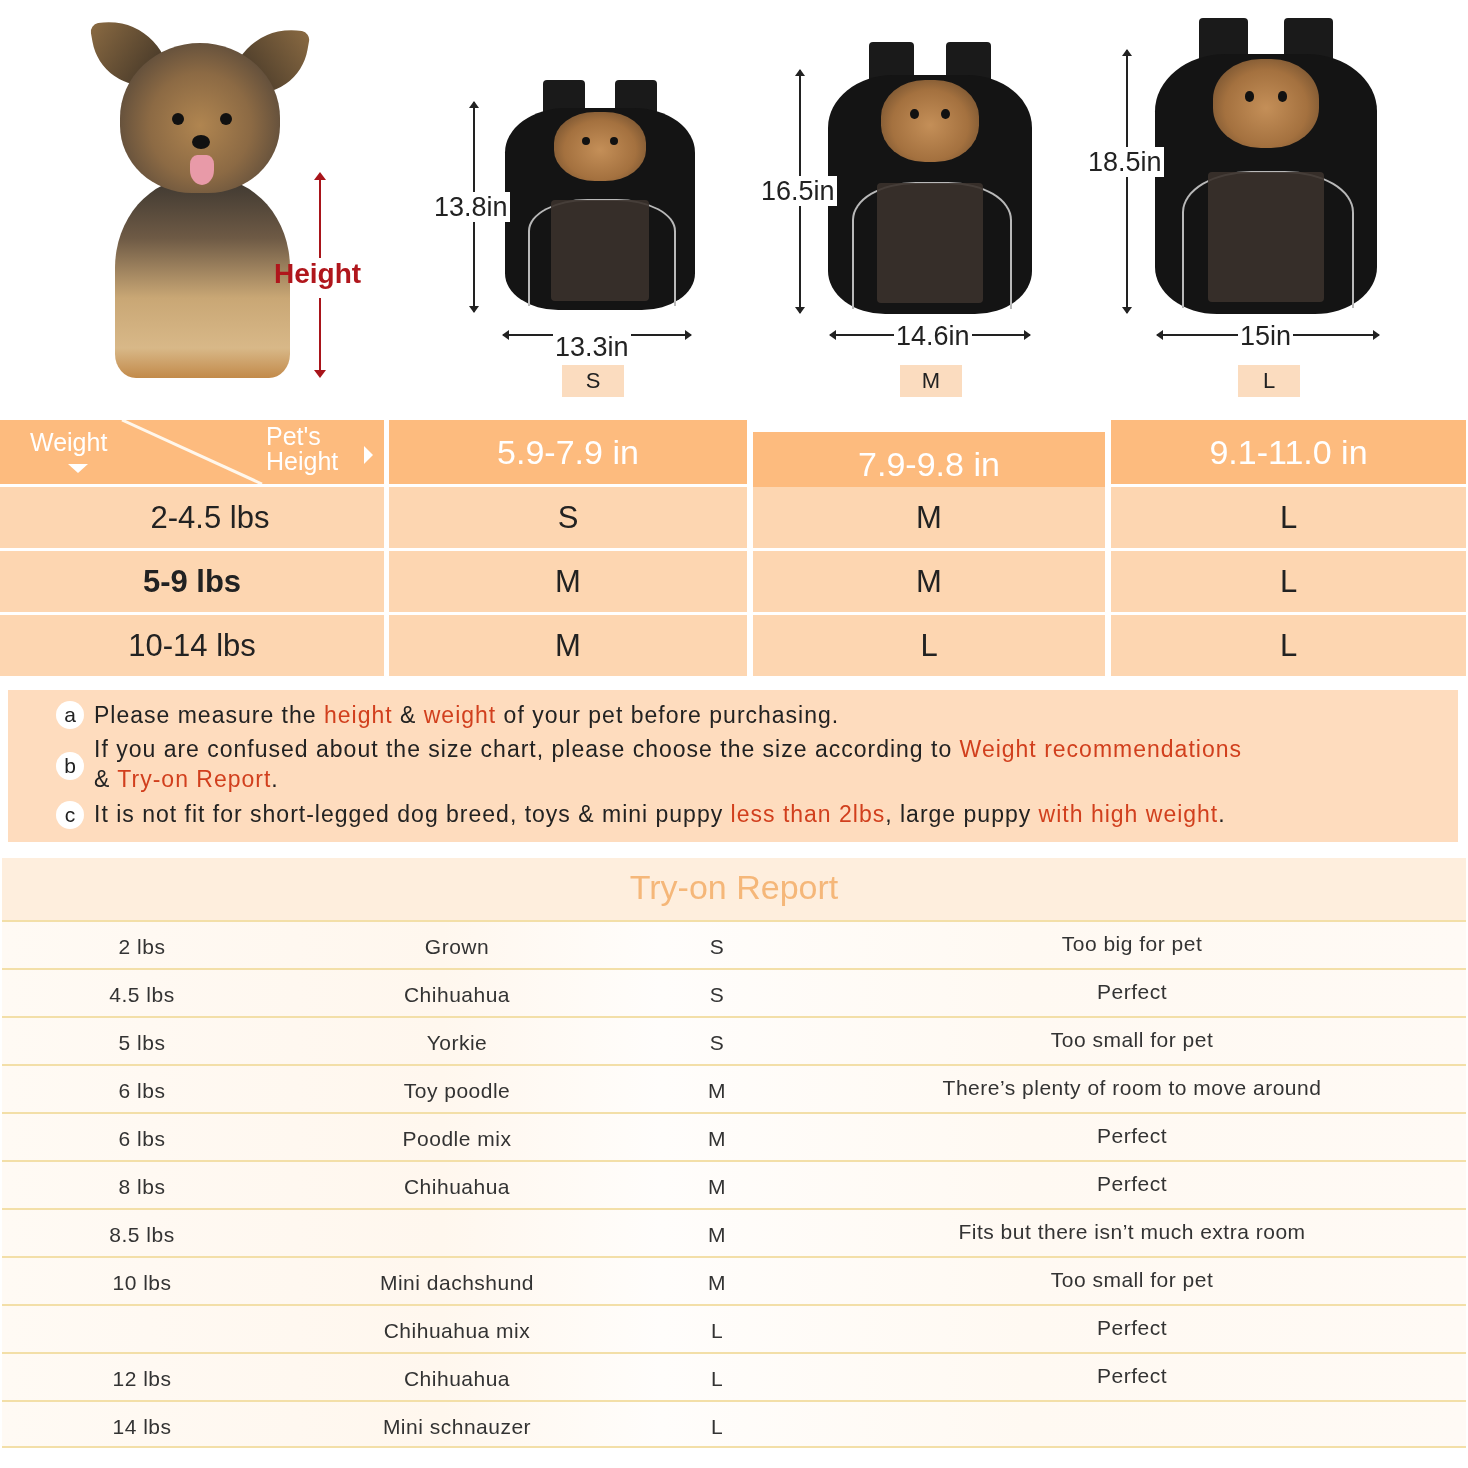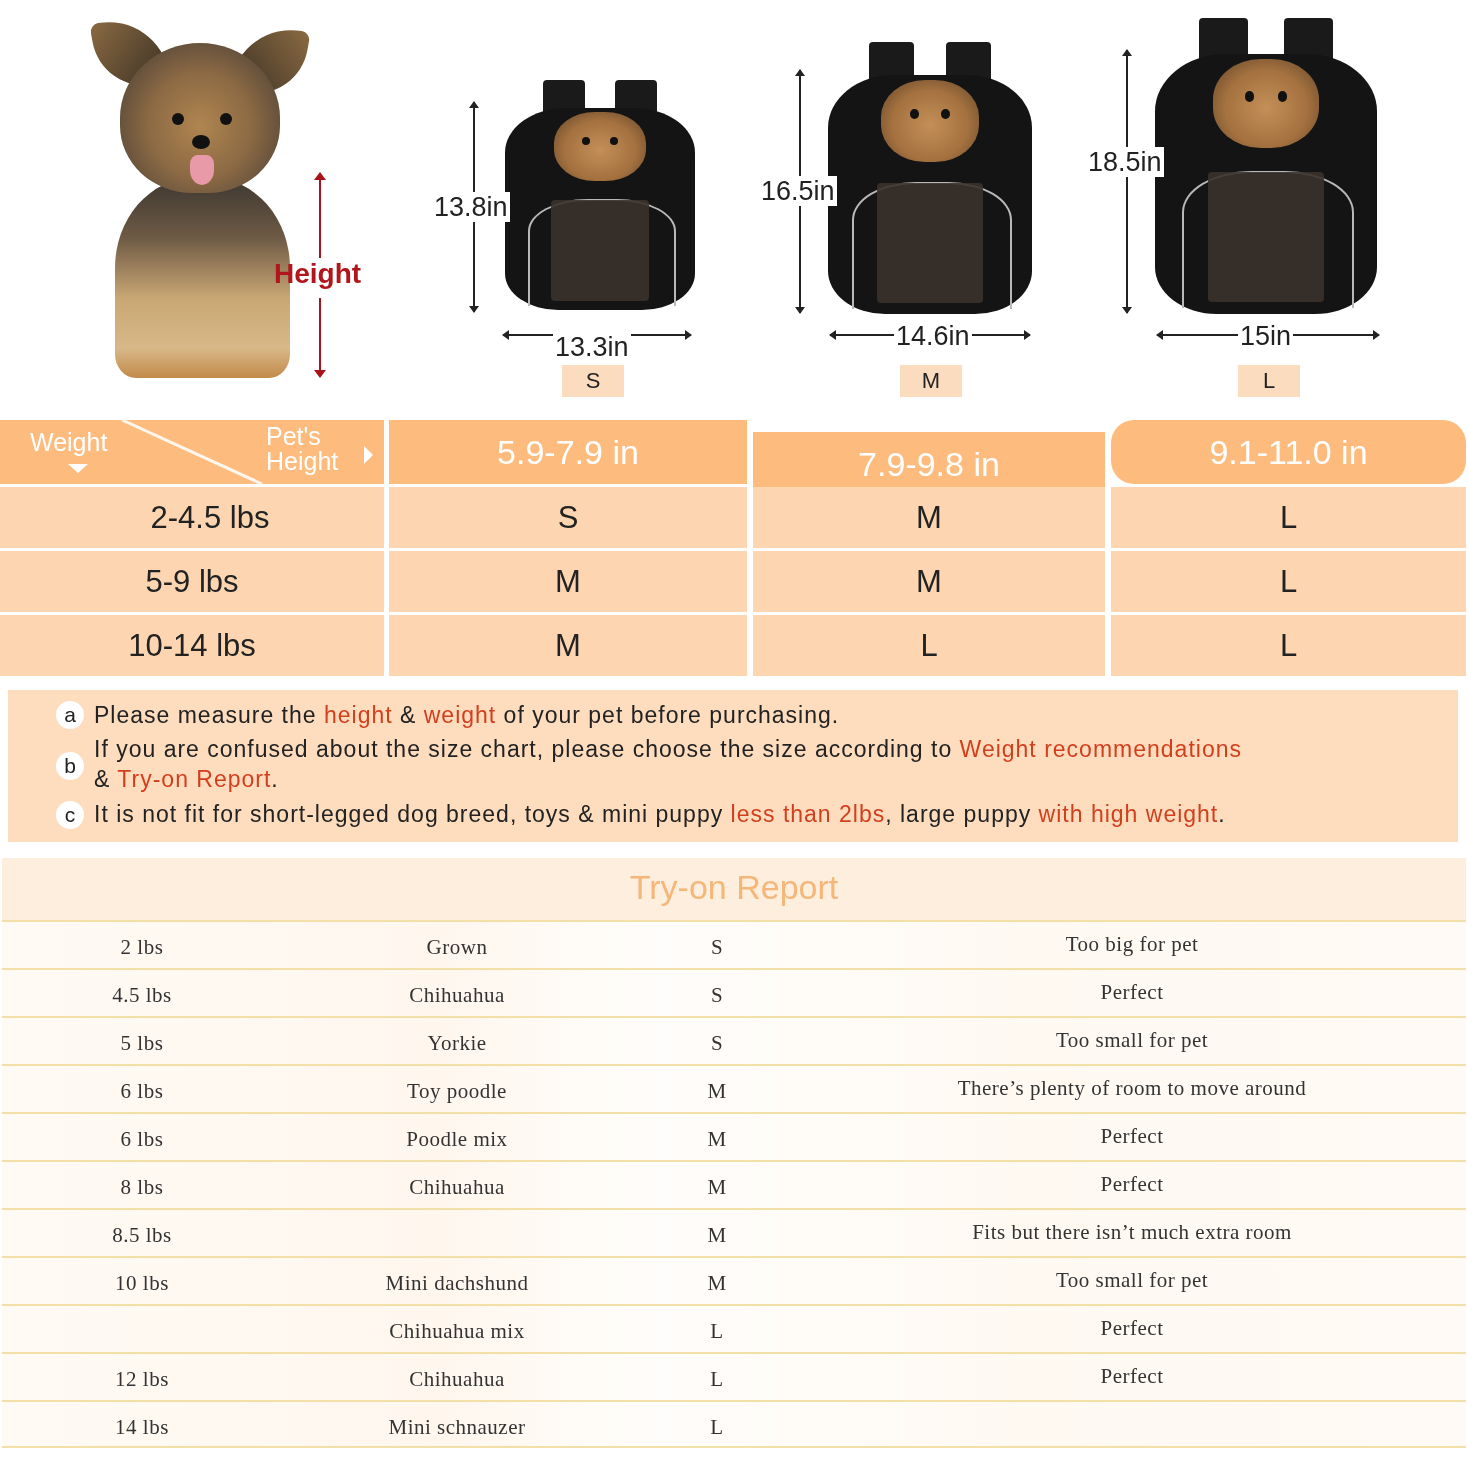--- a/index.html
+++ b/index.html
@@ -72,21 +72,21 @@
   .note { position: absolute; left: 86px; font-size: 23px; color: #222; letter-spacing: 1px; line-height: 30px; }
   .note .hl { color: #d13f1d; }
   .note-bullet { position: absolute; left: -38px; width: 28px; height: 28px; border-radius: 50%; background: #fff; text-align: center; line-height: 28px; font-size: 21px; color: #222; letter-spacing: 0; }
 
   
   .report { position: absolute; left: 2px; top: 858px; width: 1464px; height: 600px; }
   .report-title { position: absolute; left: 0; top: 0; width: 1464px; height: 62px; background: #feeedd;
     color: #f5b779; font-size: 34px; text-align: center; line-height: 58px; }
   .report-row { position: absolute; left: 0; width: 1464px; height: 48px; border-top: 2px solid #f3dfa8;
     background: linear-gradient(90deg, #fffaf4 0%, #fff7ee 30%, #fffdfb 45%, #fff9f2 70%, #fffaf5 100%); }
-  .report-row span { position: absolute; top: 0; height: 48px; line-height: 50px; font-size: 21px; color: #333; text-align: center; letter-spacing: .5px; font-family: Liberation Serif, serif; }
+  .report-row span { position: absolute; top: 0; height: 48px; line-height: 50px; font-size: 21px; color: #333; text-align: center; letter-spacing: .5px; }
   .c1 { left: 40px; width: 200px; }
   .c2 { left: 300px; width: 310px; }
   .c3 { left: 660px; width: 110px; }
   .c4 { left: 820px; width: 620px; line-height: 44px !important; }
   .report-bottom { position: absolute; left: 0; top: 588px; width: 1464px; height: 2px; background: #f3dfa8; }
 </style>
 </head>
 <body>
 
 <div class="top">
@@ -160,28 +160,28 @@
     <span class="w-tri"></span>
     <span class="ph">
       <span>Pet's</span><br>
       <span>Height</span>
     </span>
     <span class="ph-tri"></span>
   </div>
 
   <div class="mcell mhead" style="left:389px; width:358px;">5.9-7.9 in</div>
   <div class="mcell mhead" style="left:753px; width:352px;margin-top:12px;">7.9-9.8 in</div>
-  <div class="mcell mhead" style="left:1111px; width:355px;border-radius:23px;">9.1-11.0 in</div>
+  <div class="mcell mhead" style="left:1111px; width:355px;">9.1-11.0 in</div>
 
   <div class="mcell mbody" style="left:0; top:69px; width:384px;padding-left:36px;">2-4.5 lbs</div>
   <div class="mcell mbody" style="left:389px; top:69px; width:358px;">S</div>
   <div class="mcell mbody" style="left:753px; top:69px; width:352px;">M</div>
   <div class="mcell mbody" style="left:1111px; top:69px; width:355px;">L</div>
 
-  <div class="mcell mbody" style="left:0; top:133px; width:384px;">5-9 lbs</div>
+  <div class="mcell mbody" style="left:0; top:133px; width:384px;font-weight:bold;">5-9 lbs</div>
   <div class="mcell mbody" style="left:389px; top:133px; width:358px;">M</div>
   <div class="mcell mbody" style="left:753px; top:133px; width:352px;">M</div>
   <div class="mcell mbody" style="left:1111px; top:133px; width:355px;">L</div>
 
   <div class="mcell mbody" style="left:0; top:197px; width:384px;">10-14 lbs</div>
   <div class="mcell mbody" style="left:389px; top:197px; width:358px;">M</div>
   <div class="mcell mbody" style="left:753px; top:197px; width:352px;">L</div>
   <div class="mcell mbody" style="left:1111px; top:197px; width:355px;">L</div>
 </div>
 

